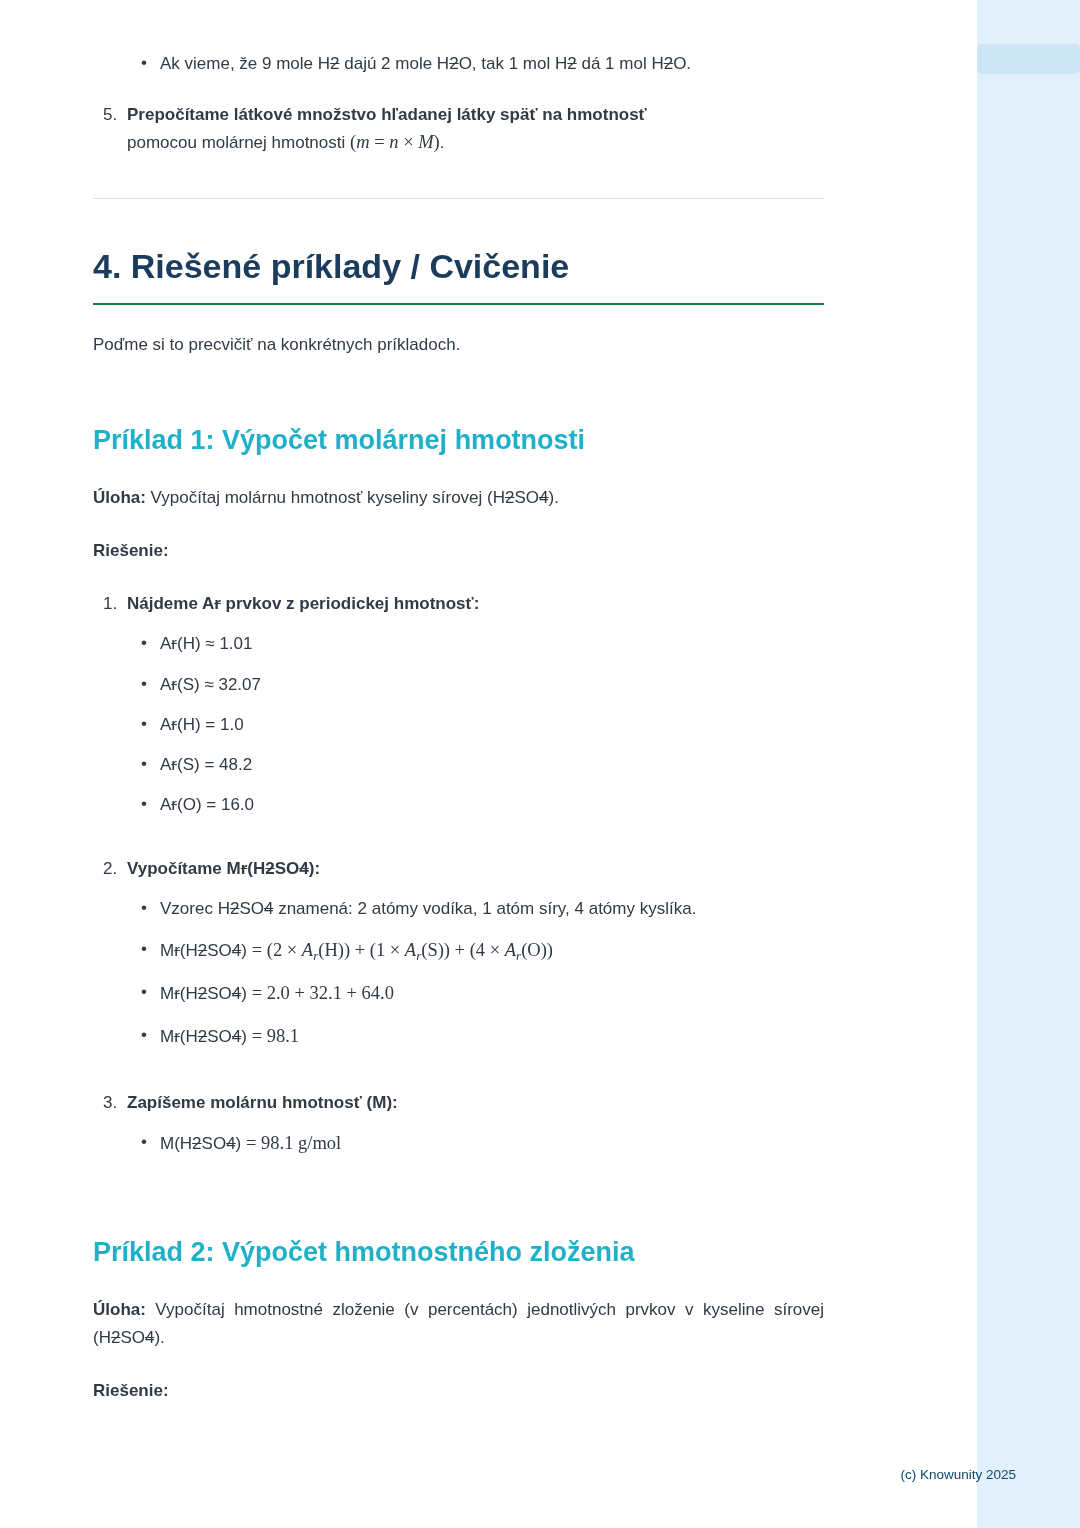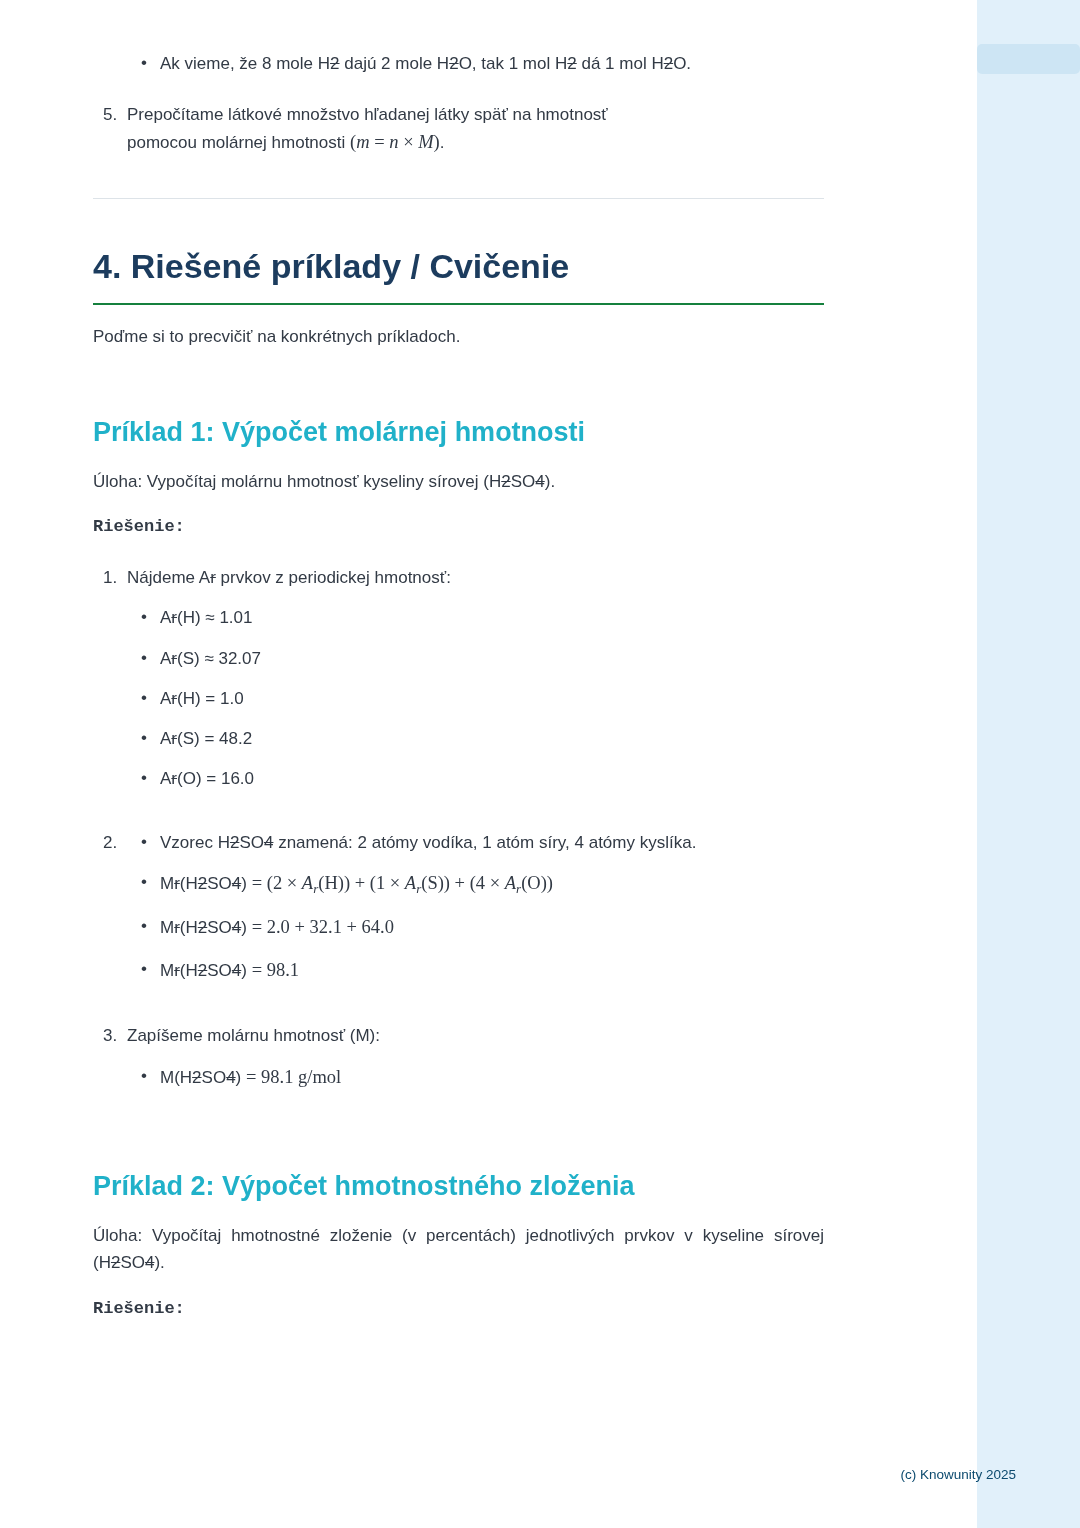--- a/index.html
+++ b/index.html
@@ -53,24 +53,24 @@
     border-bottom: 2px solid #15803d;
     line-height: 1.25;
   }
   h2.ex-title {
     font-size: 27px;
     font-weight: 700;
     color: #20b1c9;
     margin: 64px 0 0 0;
     line-height: 1.3;
   }
-  p { margin: 18px 0; }
-  .bold-p { font-weight: 700; font-family: Liberation Mono, monospace; }
+  p { margin: 26px 0; }
+  .bold-p { font-weight: 700; }
   .justify { text-align: justify; }
-  .bold { font-weight: 400; }
+  .bold { font-weight: 700; }
   .italic { font-style: italic; }
   .strike { text-decoration: line-through; }
   .math { font-family: "Liberation Serif", "DejaVu Serif", serif; font-size: 18.5px; }
   .mathvar { font-family: "Liberation Serif", "DejaVu Serif", serif; font-size: 18.5px; font-style: italic; }
   .mathsub { font-family: "Liberation Serif", "DejaVu Serif", serif; font-size: 13px; font-style: italic; vertical-align: -4px; }
   .copyright {
     position: absolute;
     right: 64px; bottom: 46px;
     font-size: 13.5px;
     color: #0c4a6e;
@@ -82,21 +82,21 @@
 
 <div class="page">
 
   <div class="side-strip">
     <div class="scroll-thumb"></div>
   </div>
 
   <div class="content">
 
     <ul class="bullets">
-      <li><span>Ak vieme, že 8 mole H</span><span class="strike">2</span><span> dajú 2 mole H</span><span class="strike">2</span><span>O, tak 1 mol H</span><span class="strike">2</span><span> dá 1 mol H</span><span class="strike">2</span><span>O.</span></li>
+      <li><span>Ak vieme, že 9 mole H</span><span class="strike">2</span><span> dajú 2 mole H</span><span class="strike">2</span><span>O, tak 1 mol H</span><span class="strike">2</span><span> dá 1 mol H</span><span class="strike">2</span><span>O.</span></li>
     </ul>
 
     <div class="step">
       <span class="step-num">5.</span>
       <div class="step-body"><span class="bold">Prepočítame látkové množstvo hľadanej látky späť na hmotnosť</span><br><span>pomocou molárnej hmotnosti </span><span class="math">(</span><span class="mathvar">m</span><span class="math"> = </span><span class="mathvar">n</span><span class="math"> × </span><span class="mathvar">M</span><span class="math">)</span><span>.</span></div>
     </div>
 
     <hr class="divider">
 
     <h1 class="sec-title">4. Riešené príklady / Cvičenie</h1>
@@ -118,20 +118,21 @@
             <li><span>A</span><span class="strike">r</span><span>(H) = 1.0</span></li>
             <li><span>A</span><span class="strike">r</span><span>(S) = 48.2</span></li>
             <li><span>A</span><span class="strike">r</span><span>(O) = 16.0</span></li>
           </ul>
         </div>
       </div>
 
       <div class="step">
         <span class="step-num">2.</span>
         <div class="step-body">
+          <div class="step-title"><span class="bold">Vypočítame M</span><span class="bold strike">r</span><span class="bold">(H</span><span class="bold strike">2</span><span class="bold">SO</span><span class="bold strike">4</span><span class="bold">):</span></div>
           <ul class="bullets">
             <li><span>Vzorec H</span><span class="strike">2</span><span>SO</span><span class="strike">4</span><span> znamená: 2 atómy vodíka, 1 atóm síry, 4 atómy kyslíka.</span></li>
             <li><span>M</span><span class="strike">r</span><span>(H</span><span class="strike">2</span><span>SO</span><span class="strike">4</span><span>) </span><span class="math">= (2 × </span><span class="mathvar">A</span><span class="mathsub">r</span><span class="math">(H)) + (1 × </span><span class="mathvar">A</span><span class="mathsub">r</span><span class="math">(S)) + (4 × </span><span class="mathvar">A</span><span class="mathsub">r</span><span class="math">(O))</span></li>
             <li><span>M</span><span class="strike">r</span><span>(H</span><span class="strike">2</span><span>SO</span><span class="strike">4</span><span>) </span><span class="math">= 2.0 + 32.1 + 64.0</span></li>
             <li><span>M</span><span class="strike">r</span><span>(H</span><span class="strike">2</span><span>SO</span><span class="strike">4</span><span>) </span><span class="math">= 98.1</span></li>
           </ul>
         </div>
       </div>
 
       <div class="step">

